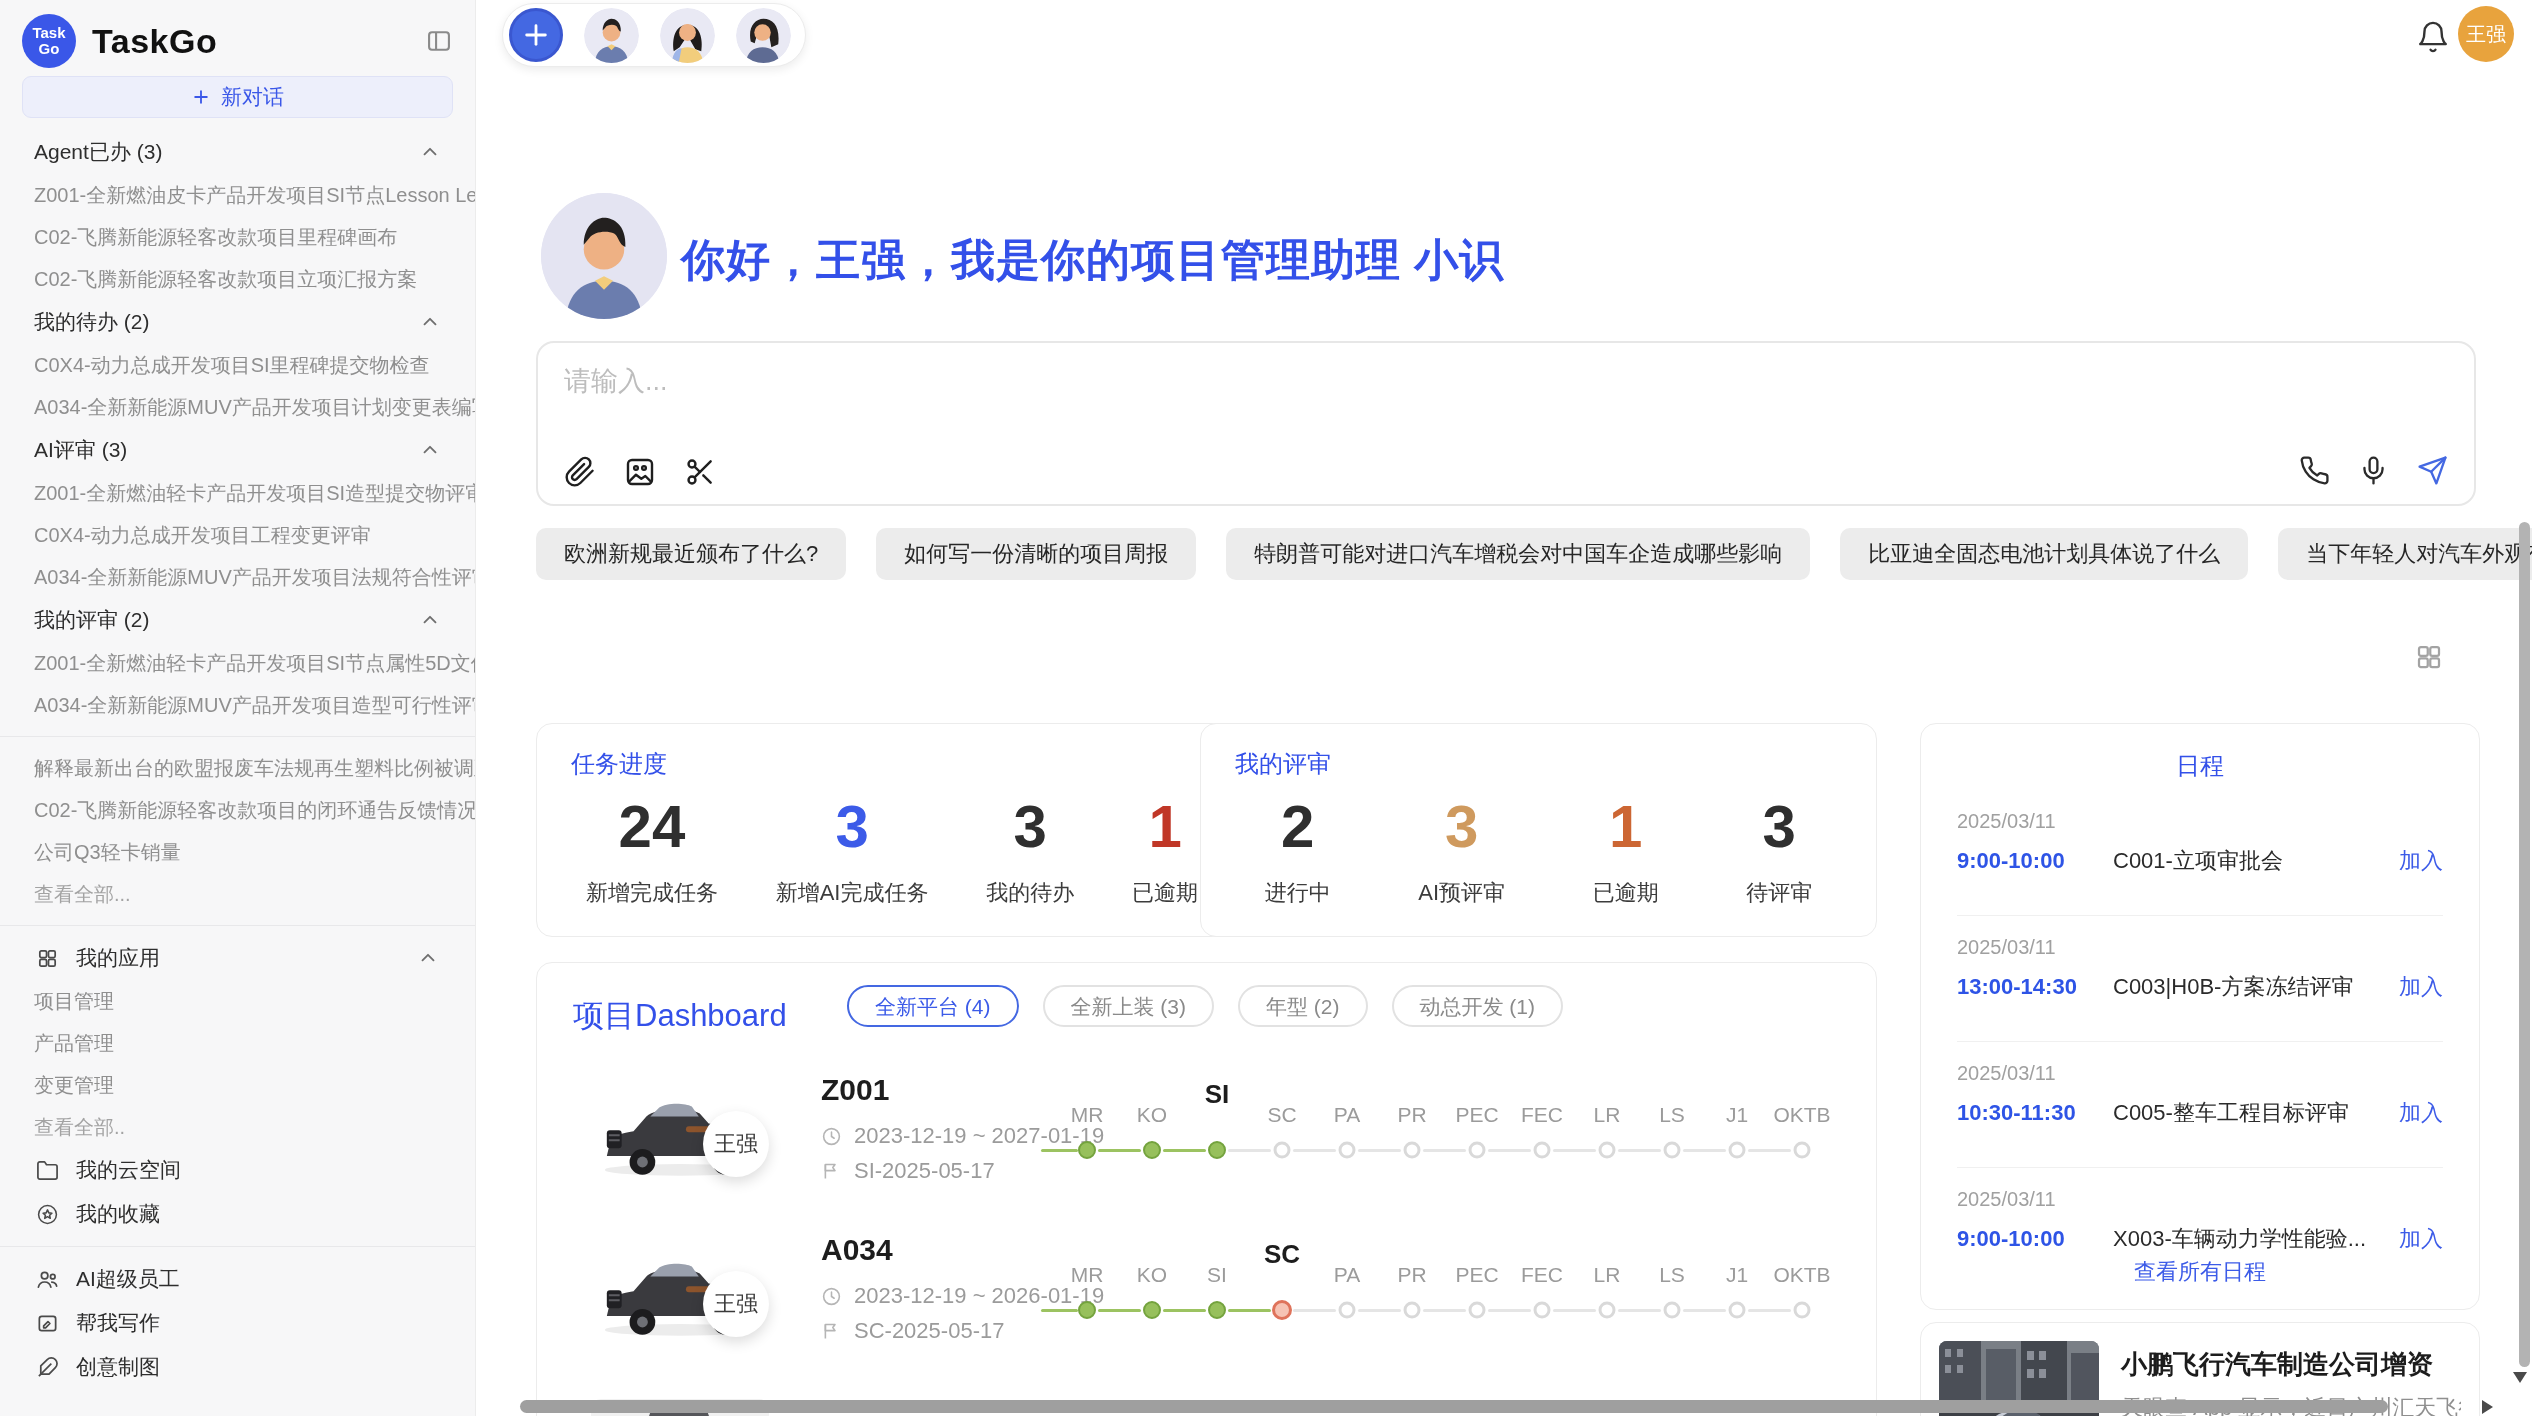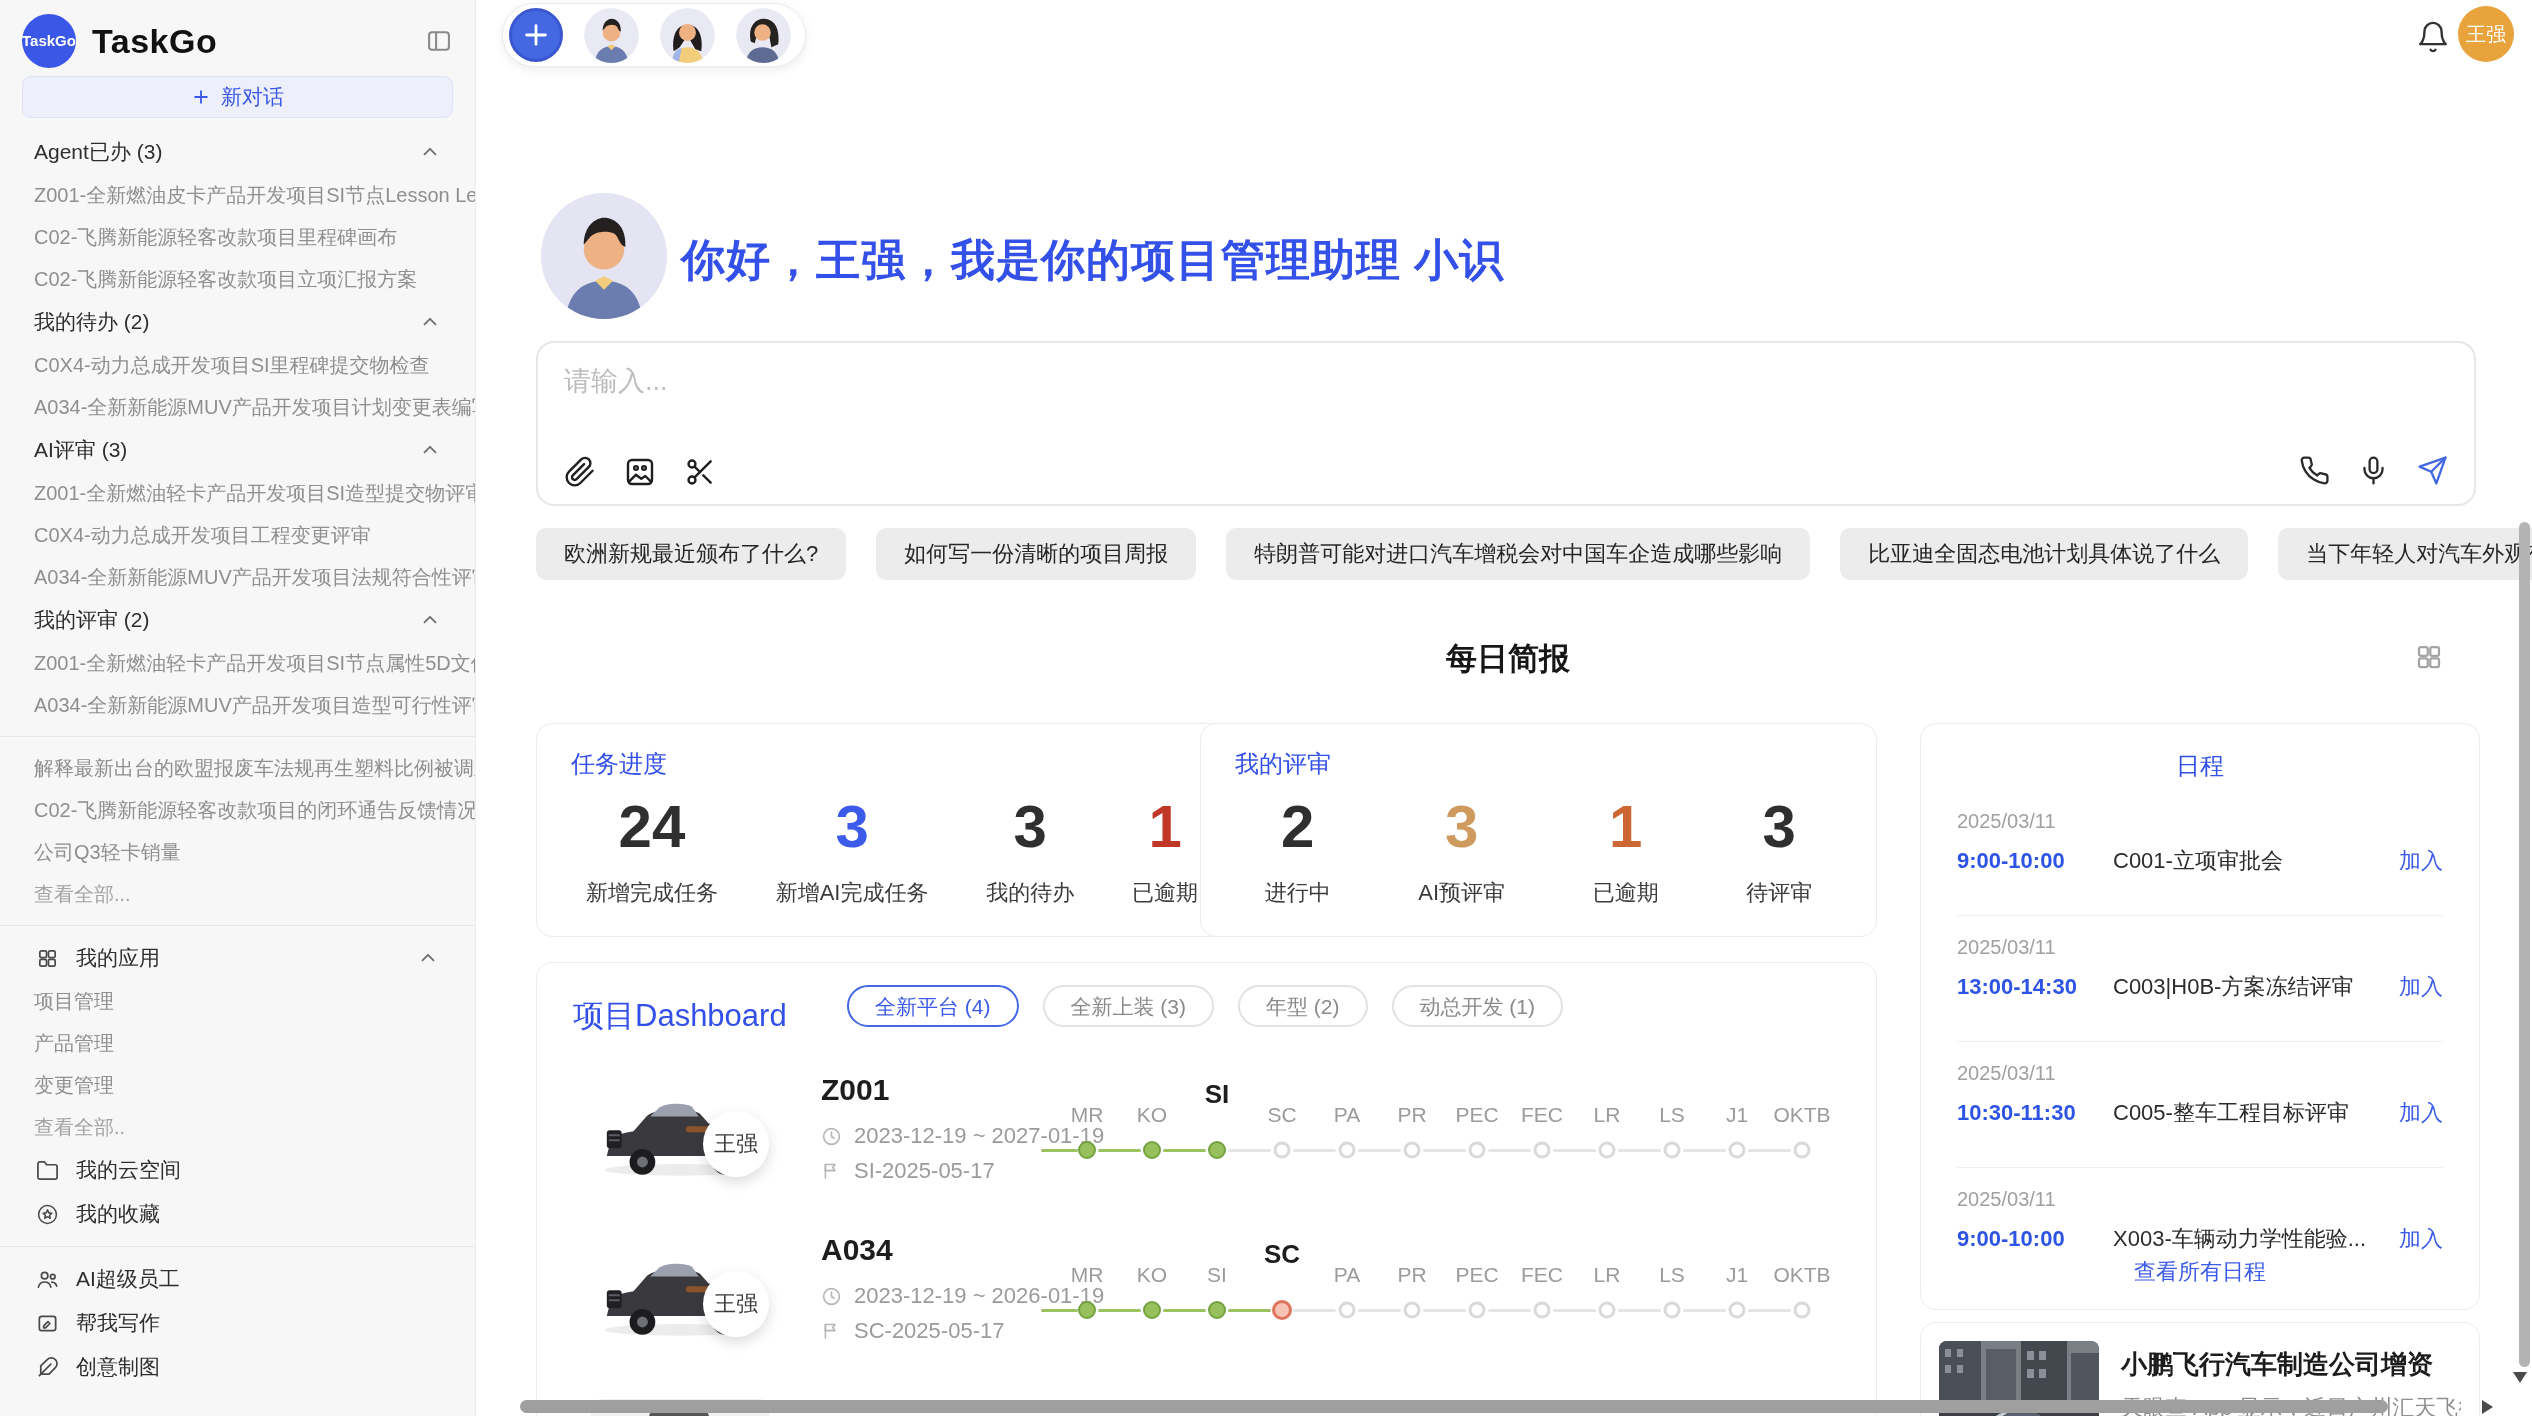--- a/index.html
+++ b/index.html
@@ -3,21 +3,21 @@
 <meta charset="utf-8">
 <style>
   html,body{margin:0;padding:0;background:#fff;}
   *{box-sizing:border-box;}
   body{font-family:"Liberation Sans","DejaVu Sans",sans-serif;color:#222;}
   #stage{position:relative;width:2532px;height:1416px;overflow:hidden;background:#fff;}
 
   
   #sidebar{position:absolute;left:0;top:0;bottom:0;width:476px;background:#f7f7f8;border-right:1px solid:#ececec;border-right:1px solid #ececec;overflow:hidden;}
   .side-top{display:flex;align-items:center;padding:14px 22px 0 22px;height:68px;}
-  .logo-circle{width:54px;height:54px;border-radius:50%;background:#3a57e8;color:#fff;display:flex;flex-direction:row;align-items:center;justify-content:center;font-size:15px;line-height:16px;font-weight:700;}
+  .logo-circle{width:54px;height:54px;border-radius:50%;background:#3a57e8;color:#fff;display:flex;flex-direction:column;align-items:center;justify-content:center;font-size:15px;line-height:16px;font-weight:700;}
   .app-title{font-size:34px;font-weight:700;color:#111;margin-left:16px;letter-spacing:.5px;}
   .panel-toggle{margin-left:auto;color:#8a8a8a;width:28px;height:28px;}
   .new-chat{margin:8px 22px 0 22px;height:42px;border:1px solid #dfe2f6;background:#edeffb;border-radius:9px;display:flex;align-items:center;justify-content:center;gap:10px;color:#3a57e8;font-size:21px;cursor:pointer;}
   .new-chat svg{width:20px;height:20px;}
   #side-scroll{margin-top:12px;}
   .side-section-header{height:44px;display:flex;align-items:center;padding:0 34px;font-size:21px;color:#2e2e2e;font-weight:500;}
   .side-chev{margin-left:auto;color:#6f6f6f;width:22px;height:22px;}
   .side-item{height:42px;line-height:42px;padding:0 34px;font-size:20px;color:#8f8f8f;white-space:nowrap;overflow:hidden;cursor:pointer;}
   .side-divider{height:1px;background:#e8e8ea;margin:10px 0;}
   .side-row{height:44px;display:flex;align-items:center;padding:0 36px;font-size:21px;color:#2e2e2e;}
@@ -372,21 +372,20 @@
   </div>
 
   <div id="chips">
       <div class="chip">欧洲新规最近颁布了什么?</div>
       <div class="chip">如何写一份清晰的项目周报</div>
       <div class="chip">特朗普可能对进口汽车增税会对中国车企造成哪些影响</div>
       <div class="chip">比亚迪全固态电池计划具体说了什么</div>
       <div class="chip">当下年轻人对汽车外观有怎样的喜好趋势</div>
     </div>
 
-  <div class="briefing-title">每日简报</div>
   <div class="briefing-grid-icon">
     <svg viewBox="0 0 24 24" fill="none" stroke="currentColor" stroke-width="1.8">
         <rect x="4" y="4" width="7" height="7" rx="1.5"></rect>
         <rect x="13" y="4" width="7" height="7" rx="1.5"></rect>
         <rect x="4" y="13" width="7" height="7" rx="1.5"></rect>
         <rect x="13" y="13" width="7" height="7" rx="1.5"></rect>
       </svg>
   </div>
 
   <div class="card" id="card-task">

